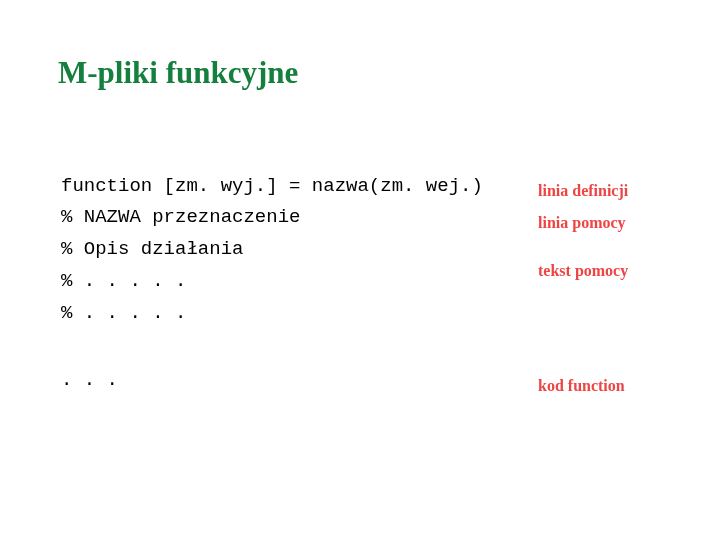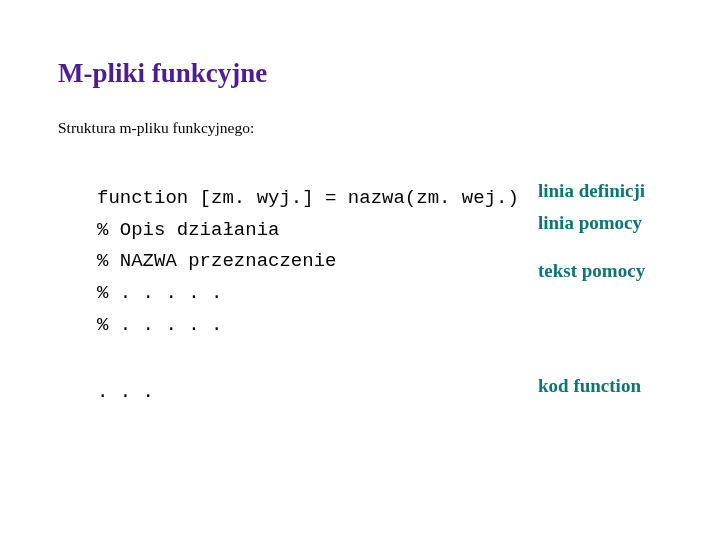--- a/index.html
+++ b/index.html
@@ -16,92 +16,90 @@
     font-family: "Liberation Serif", "DejaVu Serif", serif;
     color: #000000;
   }
 
   
   #slide-title {
     position: absolute;
     left: 58px;
     top: 56px;
     font-family: "Liberation Serif", "DejaVu Serif", serif;
-    font-size: 27px;
+    font-size: 31px;
     font-weight: bold;
     line-height: 34px;
     white-space: pre;
     letter-spacing: 0px;
-    color: #4c1d95;
+    color: #15803d;
   }
 
   
   #slide-subtitle {
     position: absolute;
     left: 58px;
     top: 118px;
     font-family: "Liberation Serif", "DejaVu Serif", serif;
     font-size: 15.5px;
     font-weight: normal;
     line-height: 20px;
     white-space: pre;
     color: #000000;
   }
 
   
   #code-block {
     position: absolute;
     left: 61px;
-    top: 188px;
+    top: 176px;
     width: 460px;
-    margin-left: 36px;
   }
   .code-line {
     font-family: "Liberation Mono", "DejaVu Sans Mono", monospace;
     font-size: 19px;
     font-weight: normal;
     line-height: 21px;
     white-space: pre;
     color: #000000;
     height: 21px;
   }
   .code-line.gap-1 { margin-top: 10px; }
   .code-line.gap-2 { margin-top: 11px; }
   .code-line.gap-3 { margin-top: 11px; }
   .code-line.gap-4 { margin-top: 46px; }
 
   
   .annotation {
     position: absolute;
     left: 538px;
     font-family: "Liberation Serif", "DejaVu Serif", serif;
-    font-size: 19px;
+    font-size: 16px;
     font-weight: bold;
     line-height: 18px;
     white-space: pre;
-    color: #0f766e;
+    color: #ef4444;
   }
   #ann-definicji { top: 182px; }
   #ann-pomocy    { top: 214px; }
   #ann-tekst     { top: 262px; }
   #ann-kod       { top: 377px; }
 </style>
 </head>
 <body>
 
 <div id="slide">
 
   <div id="slide-title">M-pliki funkcyjne</div>
 
-  <div id="slide-subtitle">Struktura m-pliku funkcyjnego:</div>
 
   <div id="code-block">
     <div class="code-line">function [zm. wyj.] = nazwa(zm. wej.)</div>
+    <div class="code-line gap-1">% NAZWA przeznaczenie</div>
     <div class="code-line gap-2">% Opis działania</div>
-    <div class="code-line gap-1">% NAZWA przeznaczenie</div>
     <div class="code-line gap-3">% . . . . .</div>
     <div class="code-line gap-3">% . . . . .</div>
     <div class="code-line gap-4">. . .</div>
   </div>
 
   <div class="annotation" id="ann-definicji">linia definicji</div>
 
   <div class="annotation" id="ann-pomocy">linia pomocy</div>
 
   <div class="annotation" id="ann-tekst">tekst pomocy</div>

